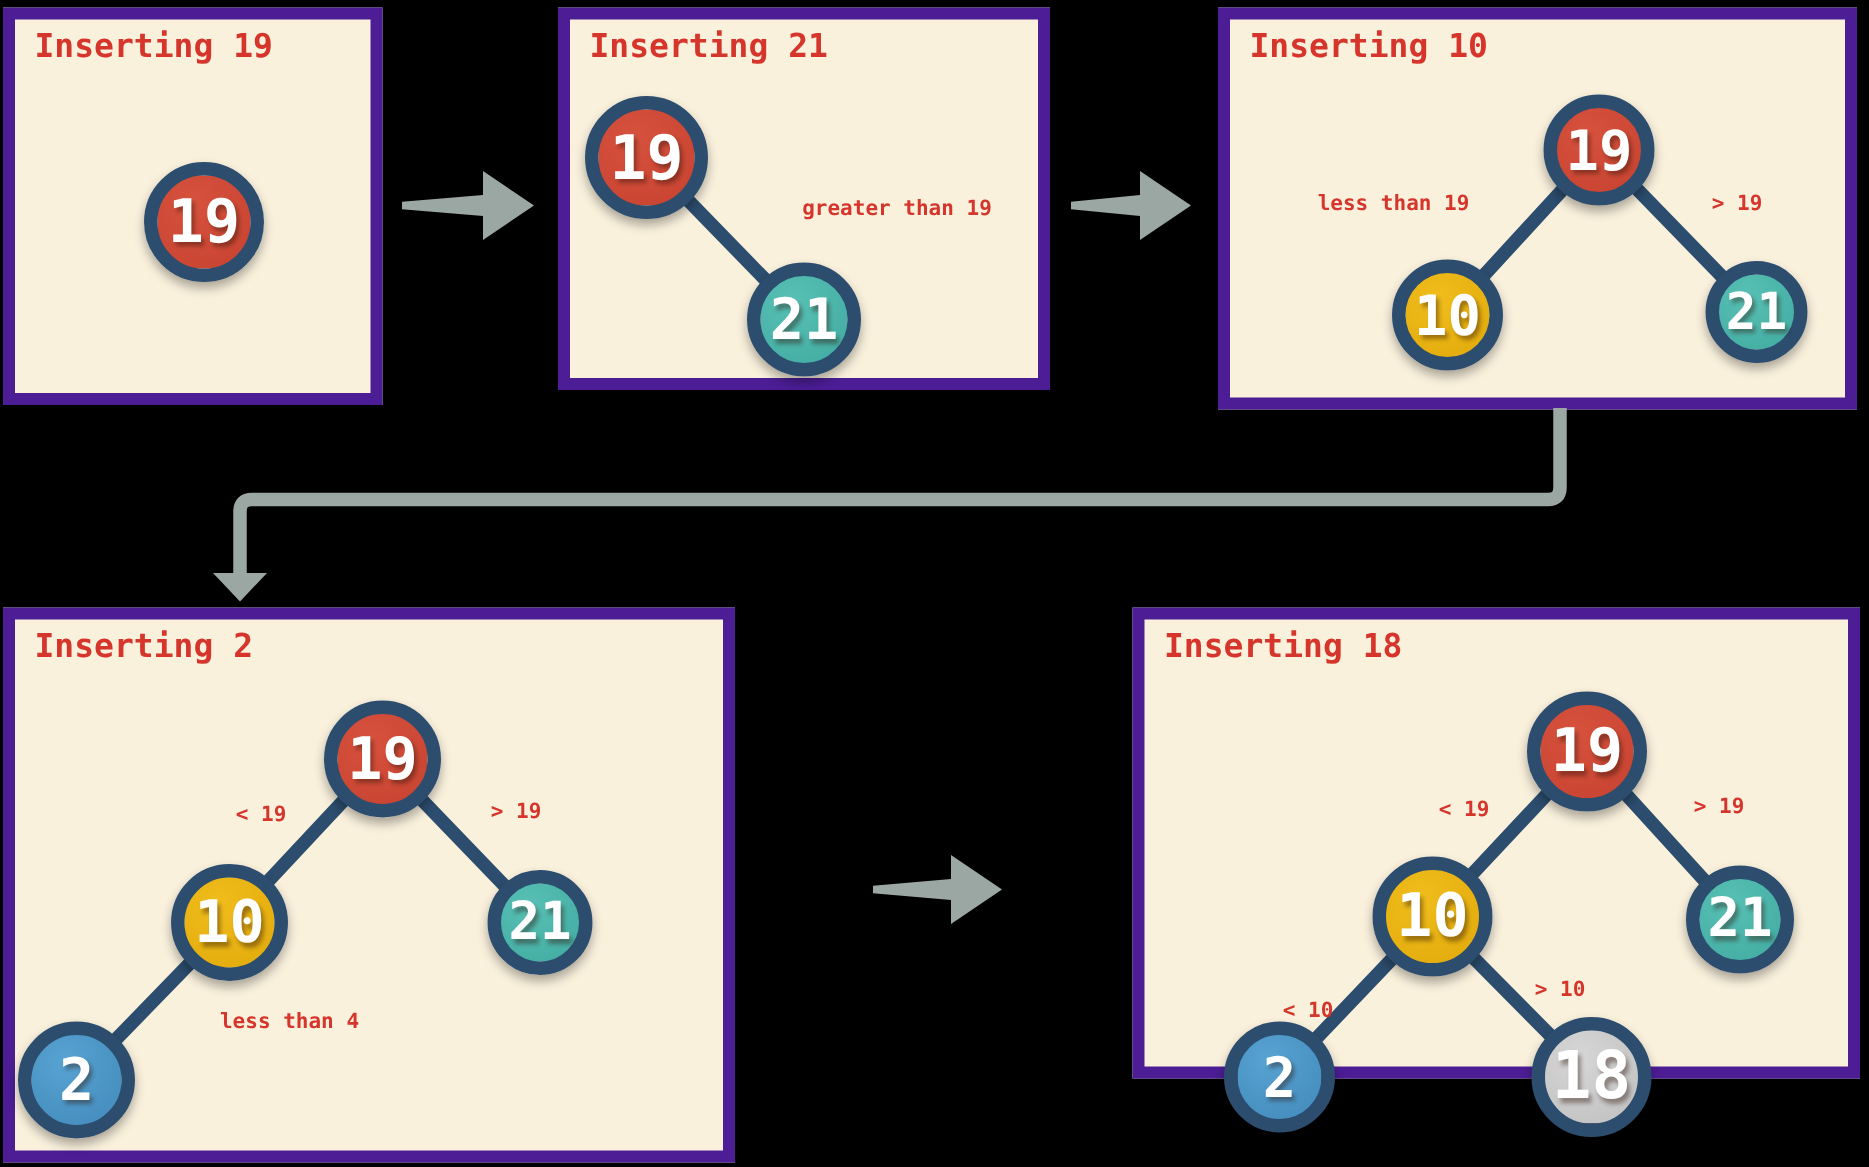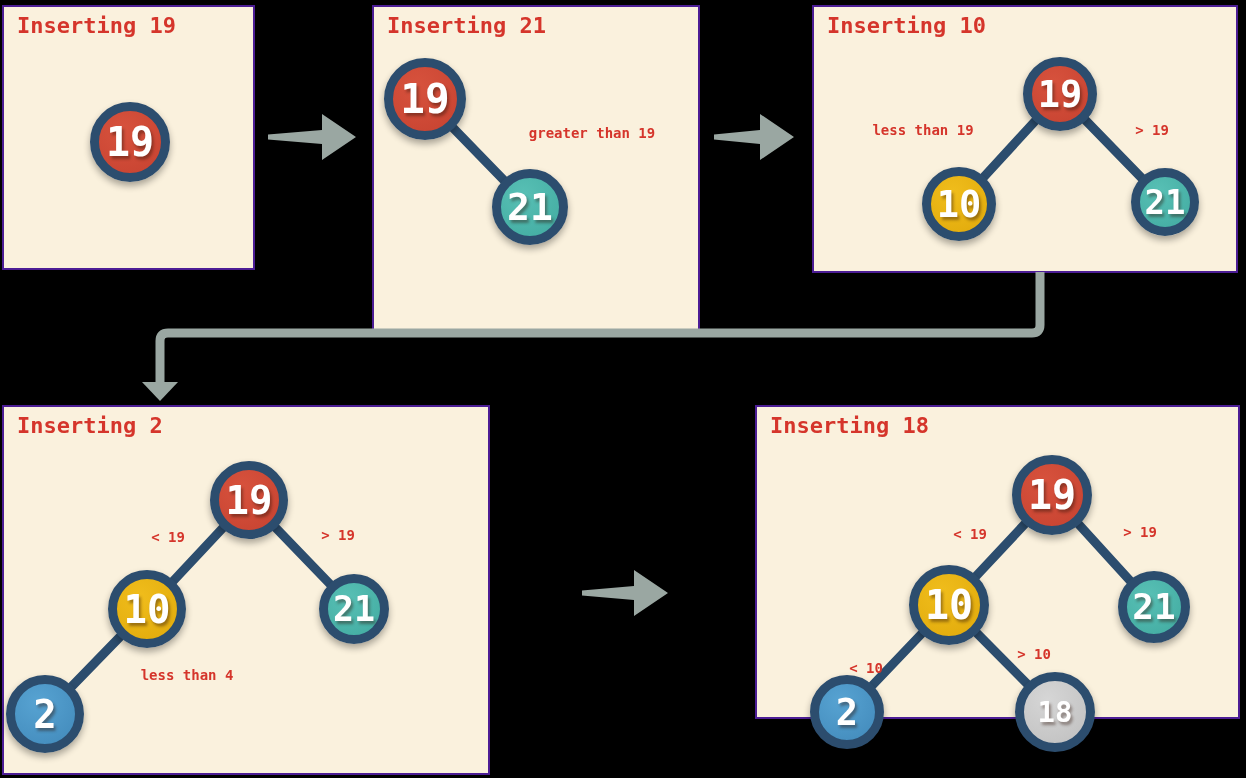--- a/index.html
+++ b/index.html
@@ -7,21 +7,21 @@
     position: relative;
     width: 1246px;
     height: 778px;
     background: #000;
     overflow: hidden;
     font-family: "DejaVu Sans Mono", "Liberation Mono", monospace;
   }
   .panel {
     position: absolute;
     background: #faf1dd;
-    border: 2px solid #4c1d95;
+    border: 8px solid #4c1d95;
     box-sizing: border-box;
   }
   .panel-title {
     position: absolute;
     left: 13px;
     top: 6px;
     margin: 0;
     font-size: 22px;
     font-weight: bold;
     color: #d5352b;
@@ -66,21 +66,21 @@
 <body>
 
 <div class="stage">
     <section class="panel" style="left: 2px; top: 5px; width: 253px; height: 265px;">
       <h2 class="panel-title">Inserting 19</h2>
       <svg class="edges-svg"></svg>
       <div class="tree-node" style="left: 126px; top: 135px; width: 80px; height: 80px; font-size: 40px; background: radial-gradient(circle at 38% 30%, rgb(215, 82, 61), rgb(198, 66, 48)); border-color: rgb(44, 77, 110);">
         <span>19</span>
       </div>
     </section>
-    <section class="panel" style="left: 372px; top: 5px; width: 328px; height: 332px;">
+    <section class="panel" style="left: 372px; top: 5px; width: 328px; height: 255px;">
       <h2 class="panel-title">Inserting 21</h2>
       <svg class="edges-svg">
         <line x1="51" y1="92" x2="156" y2="200" stroke="#2c4d6e" stroke-width="9" stroke-linecap="round"></line>
       </svg>
       <div class="edge-label" style="left: 218px; top: 126px; color: rgb(213, 53, 43);">greater than 19</div>
       <div class="tree-node" style="left: 51px; top: 92px; width: 82px; height: 82px; font-size: 41px; background: radial-gradient(circle at 38% 30%, rgb(215, 82, 61), rgb(198, 66, 48)); border-color: rgb(44, 77, 110);">
         <span>19</span>
       </div>
       <div class="tree-node" style="left: 156px; top: 200px; width: 76px; height: 76px; font-size: 38px; background: radial-gradient(circle at 38% 30%, rgb(88, 192, 181), rgb(65, 170, 160)); border-color: rgb(44, 77, 110);">
         <span>21</span>
@@ -144,21 +144,21 @@
       </div>
       <div class="tree-node" style="left: 192px; top: 198px; width: 80px; height: 80px; font-size: 40px; background: radial-gradient(circle at 38% 30%, rgb(240, 189, 28), rgb(224, 169, 10)); border-color: rgb(44, 77, 110);">
         <span>10</span>
       </div>
       <div class="tree-node" style="left: 397px; top: 200px; width: 72px; height: 72px; font-size: 36px; background: radial-gradient(circle at 38% 30%, rgb(88, 192, 181), rgb(65, 170, 160)); border-color: rgb(44, 77, 110);">
         <span>21</span>
       </div>
       <div class="tree-node" style="left: 90px; top: 305px; width: 74px; height: 74px; font-size: 37px; background: radial-gradient(circle at 38% 30%, rgb(87, 163, 210), rgb(65, 137, 186)); border-color: rgb(44, 77, 110);">
         <span>2</span>
       </div>
-      <div class="tree-node" style="left: 298px; top: 305px; width: 80px; height: 80px; font-size: 29px; background: radial-gradient(circle at 38% 30%, rgb(214, 214, 214), rgb(191, 191, 191)); border-color: rgb(44, 77, 110);">
+      <div class="tree-node" style="left: 298px; top: 305px; width: 80px; height: 80px; font-size: 44px; background: radial-gradient(circle at 38% 30%, rgb(214, 214, 214), rgb(191, 191, 191)); border-color: rgb(44, 77, 110);">
         <span>18</span>
       </div>
     </section>
     <svg class="arrows-svg" viewBox="0 0 1246 778">
       <polygon points="268,134.5 322,130 322,114 356,137 322,160 322,144 268,139.5" fill="#9aa7a2"></polygon>
       <polygon points="714,134.5 760,130 760,114 794,137 760,160 760,144 714,139.5" fill="#9aa7a2"></polygon>
       <path d="M 1040 272 L 1040 325 Q 1040 333 1032 333 L 168 333 Q 160 333 160 341 L 160 384" fill="none" stroke="#9aa7a2" stroke-width="9"></path>
       <polygon points="142,382 178,382 160,401" fill="#9aa7a2"></polygon>
       <polygon points="582,590.5 634,586 634,570 668,593 634,616 634,600 582,595.5" fill="#9aa7a2"></polygon>
     </svg>

